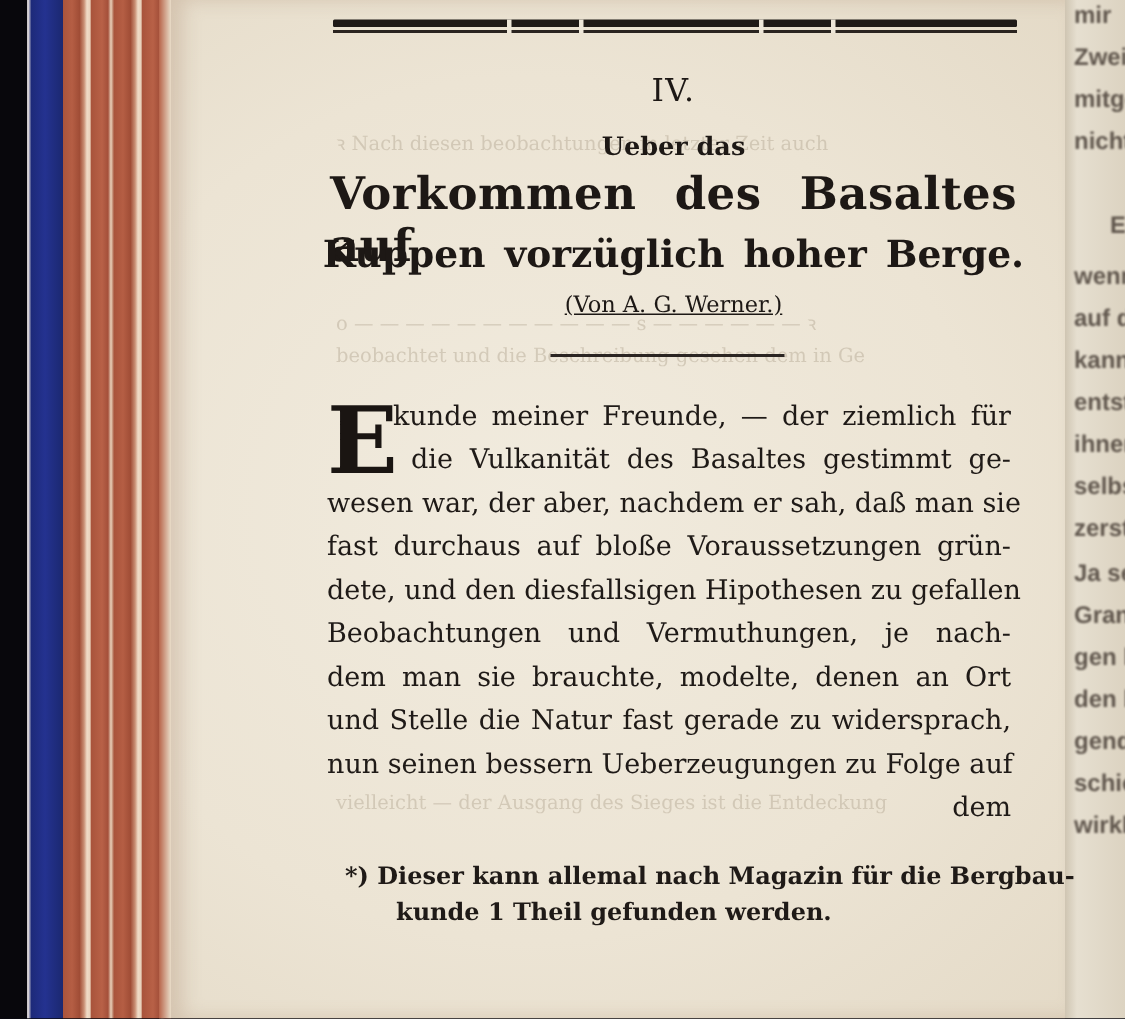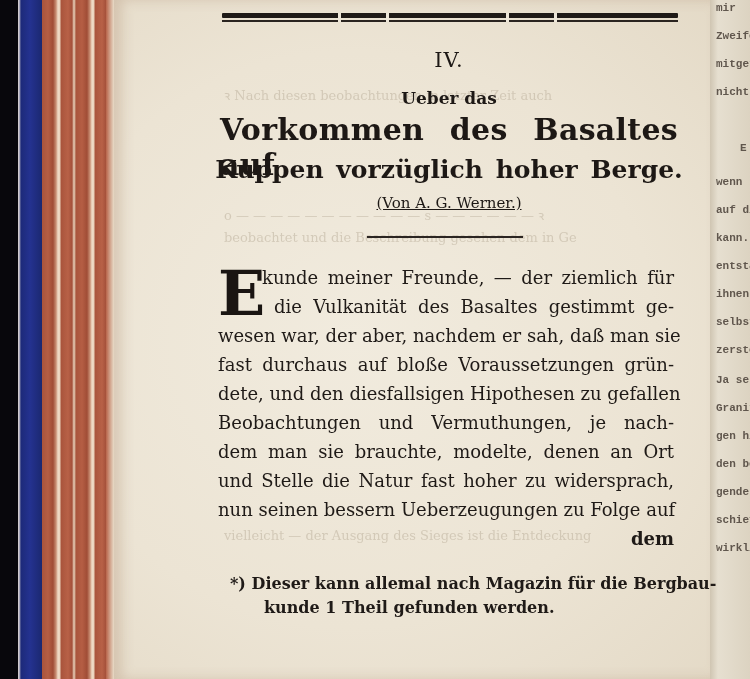--- a/index.html
+++ b/index.html
@@ -26,22 +26,22 @@
       background:
         radial-gradient(ellipse at 40% 50%, #f1ebde 0%, #ece4d4 60%, #e4dac7 100%);
       box-shadow: inset 8px 0 12px rgba(160,120,90,0.25);
     }
     .next-page {
       position:absolute; left:710px; top:0; width:40px; height:679px;
       background: linear-gradient(90deg, #cfc5b2 0px, #e6dfd0 8px, #dcd3c1 40px);
       overflow:hidden;
     }
     .next-line {
-      position:absolute; left:6px; font-size:11px; color:#4a4038; white-space:nowrap;
-      font-family: Liberation Mono, monospace; font-weight:bold; filter: blur(0.6px); opacity:0.85;
+      position:absolute; left:6px; font-size:16px; color:#4a4038; white-space:nowrap;
+      font-family: Liberation Sans, sans-serif; font-weight:bold; filter: blur(0.6px); opacity:0.85;
     }
     
     .ghost { position:absolute; color:#b9ad99; opacity:0.5; font-size:13px; white-space:nowrap;
       font-family:"DejaVu Serif", serif; }
 
     
     .rule-top { position:absolute; left:222px; top:13px; width:456px; height:9px; }
     .rule-top .thick { position:absolute; left:0; top:0; width:100%; height:5px; background:#1f1a17; border-radius:1px; }
     .rule-top .thin  { position:absolute; left:0; top:7px; width:100%; height:2px; background:#2a2420; }
     .rule-top .gap { position:absolute; top:0; width:3px; height:9px; background:#ede6d8; }
@@ -52,21 +52,21 @@
     .title1 { top:112px; font-size:30px; font-weight:bold; word-spacing:12px; letter-spacing:0.3px;
       text-align:justify; text-align-last:justify; left:220px; width:458px; }
     .title2 { top:155px; font-size:25px; font-weight:bold; word-spacing:4px; }
     .byline { top:194px; font-size:15px;text-decoration:underline; }
     .rule-mid { position:absolute; left:367px; top:236px; width:156px; height:2px; background:#2b2522; }
 
     .body { position:absolute; left:218px; top:263px; width:456px; color:#1f1a17;
       font-size:18px; line-height:29px; }
     .line { display:block; height:29px; white-space:nowrap; text-align:justify; text-align-last:justify; }
     .line.indent { padding-left:56px; }
-    .line.right { text-align:left; text-align-last:right;font-weight:bold; }
+    .line.right { text-align:left; text-align-last:right; }
     .dropcap { position:absolute; left:0; top:0; font-size:62px; line-height:62px; font-weight:bold;
       color:#1a1512; font-family:"DejaVu Serif", serif; }
     .first-line { padding-left:44px; }
 
     .footnote { position:absolute; left:230px; top:572px; width:444px; color:#1f1a17;
       font-size:16px; line-height:24px; font-weight:bold; }
     .footnote .fl { display:block; white-space:nowrap; }
     .footnote .fl.cont { padding-left:34px; }
   </style>
 </head>
@@ -123,21 +123,21 @@
 
 <div class="body">
   <span class="dropcap">E</span>
   <span class="line first-line">kunde meiner Freunde, — der ziemlich für</span>
   <span class="line indent">die Vulkanität des Basaltes gestimmt ge-</span>
   <span class="line">wesen war, der aber, nachdem er sah, daß man sie</span>
   <span class="line">fast durchaus auf bloße Voraussetzungen grün-</span>
   <span class="line">dete, und den diesfallsigen Hipothesen zu gefallen</span>
   <span class="line">Beobachtungen und Vermuthungen, je nach-</span>
   <span class="line">dem man sie brauchte, modelte, denen an Ort</span>
-  <span class="line">und Stelle die Natur fast hoher zu widersprach,</span>
+  <span class="line">und Stelle die Natur fast gerade zu widersprach,</span>
   <span class="line">nun seinen bessern Ueberzeugungen zu Folge auf</span>
   <span class="line right">dem</span>
 </div>
 
 <div class="footnote">
   <span class="fl">*) Dieser kann allemal nach Magazin für die Bergbau-</span>
   <span class="fl cont">kunde 1 Theil gefunden werden.</span>
 </div>
 
 </body></html>

